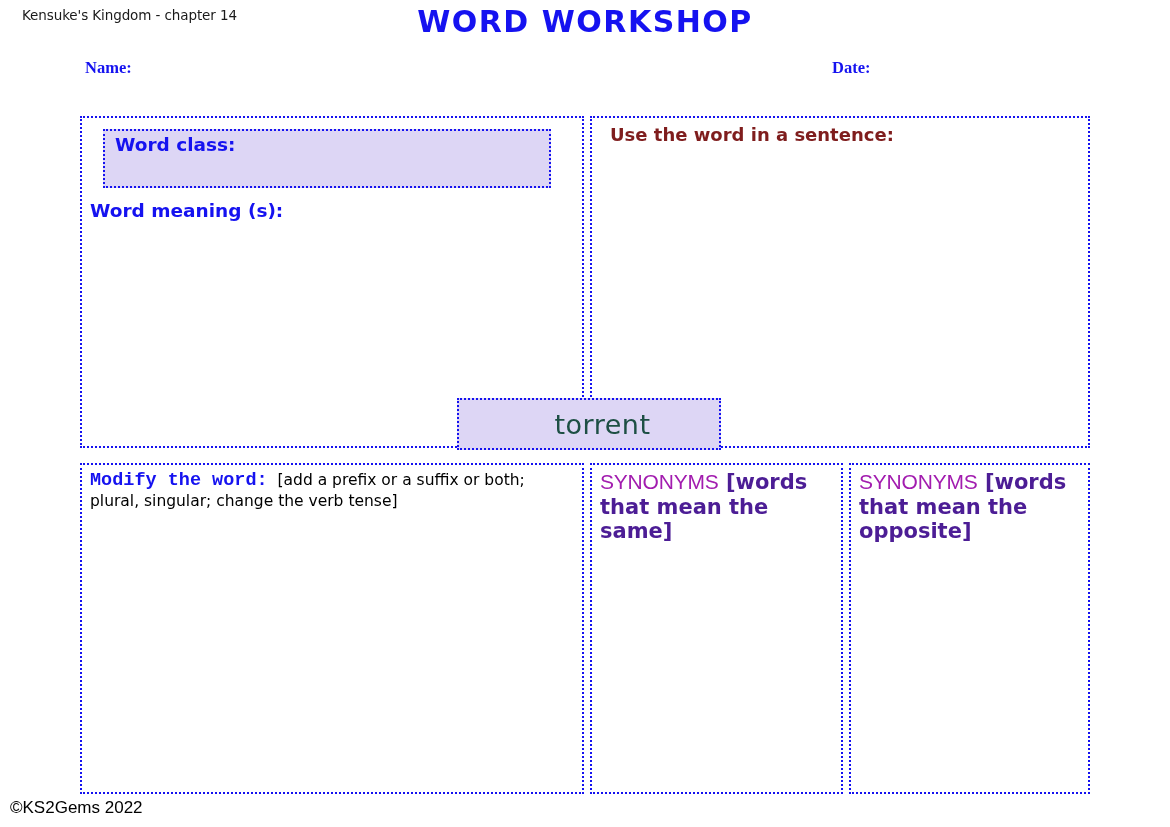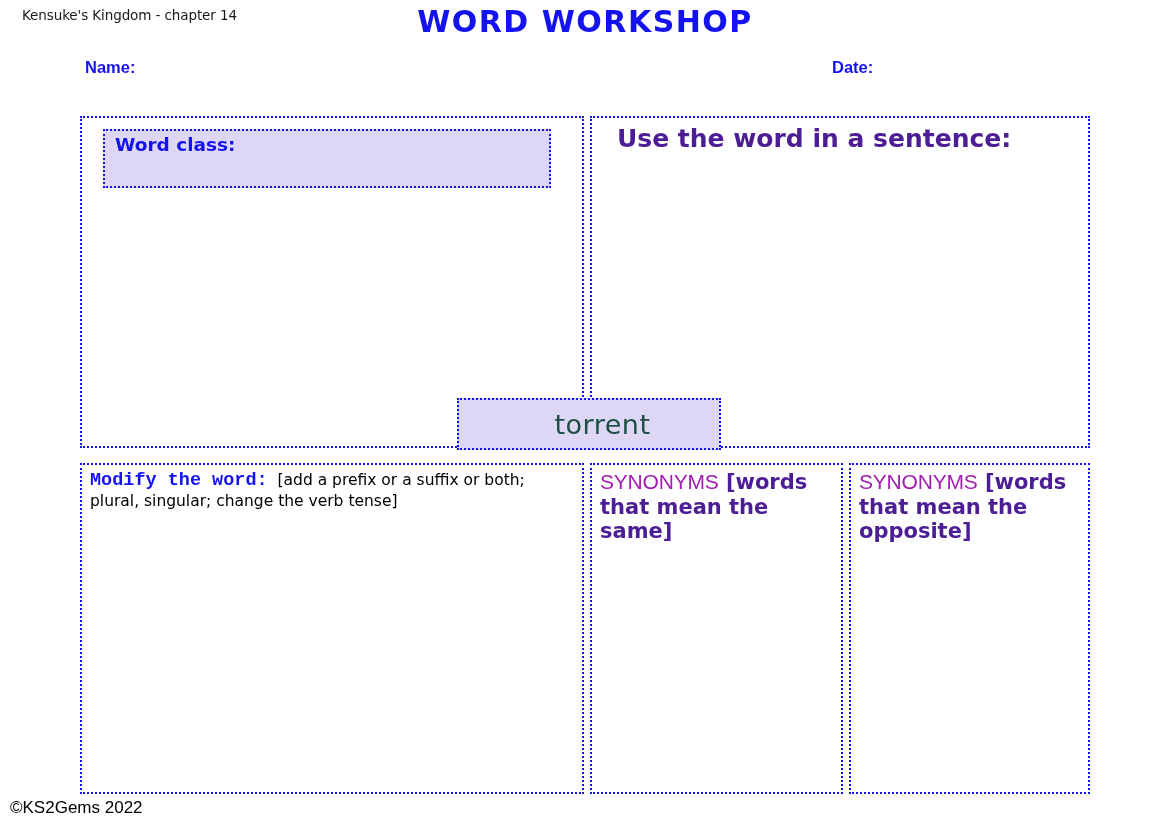--- a/index.html
+++ b/index.html
@@ -48,21 +48,21 @@
   
   .namedate-row {
     position: absolute;
     left: 0;
     top: 58px;
     width: 1170px;
     height: 26px;
   }
   .field-label {
     position: absolute;
-    font-family: Liberation Sans, sans-serif;
+    font-family: Liberation Serif, serif;
     font-size: 16.5px;
     font-weight: bold;
     color: #1512f0;
     white-space: nowrap;
   }
   .name-label { left: 85px; top: 0; }
   .date-label { left: 832px; top: 0; }
 
   
   .dotted {
@@ -113,26 +113,26 @@
 
   .panel-sentence {
     position: absolute;
     left: 590px;
     top: 116px;
     width: 500px;
     height: 332px;
   }
   .sentence-label {
     position: absolute;
-    left: 25px;
+    left: 18px;
     top: 6px;
     font-family: "DejaVu Sans", sans-serif;
-    font-size: 25px;
-    font-weight: bold;
-    color: #4c1d95;
+    font-size: 18px;
+    font-weight: bold;
+    color: #7f1d1d;
     white-space: nowrap;
   }
 
   
   .focus-word-box {
     position: absolute;
     left: 457px;
     top: 398px;
     width: 264px;
     height: 52px;
@@ -226,20 +226,21 @@
 
 <div class="namedate-row">
   <div class="field-label name-label">Name:</div>
   <div class="field-label date-label">Date:</div>
 </div>
 
 <div class="panel-wordclass-meaning dotted">
   <div class="wordclass-box">
     <div class="wordclass-label">Word class:</div>
   </div>
+  <div class="wordmeaning-label">Word meaning (s):</div>
 </div>
 
 <div class="panel-sentence dotted">
   <div class="sentence-label">Use the word in a sentence:</div>
 </div>
 
 <div class="focus-word-box">
   <span class="focus-word-text">torrent</span>
 </div>
 

